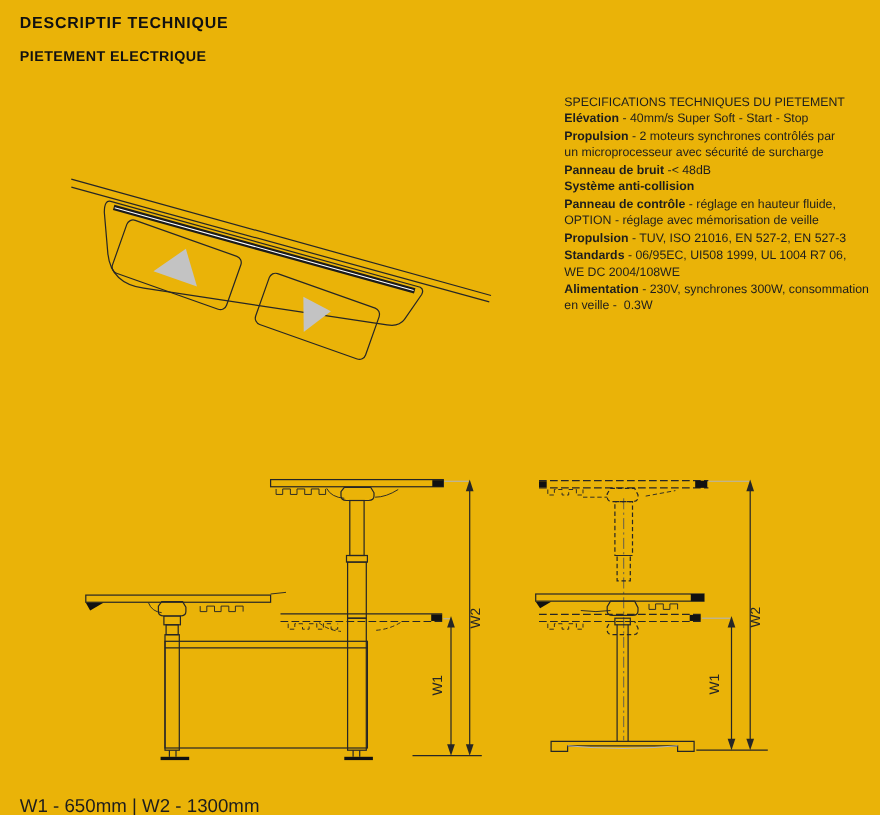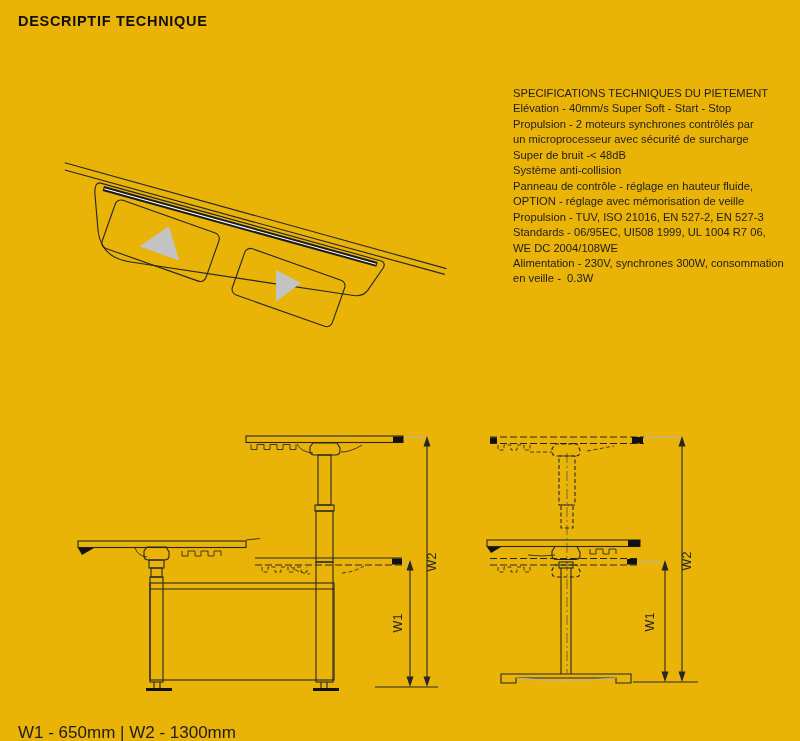--- a/index.html
+++ b/index.html
@@ -7,46 +7,47 @@
   }
   html,body{margin:0;padding:0;background:#fff;}
   #canvas{
     position:relative;width:800px;height:741px;background:#eab308;overflow:hidden;
     font-family:"Liberation Sans","DejaVu Sans",sans-serif;color:var(--ink);padding-left:28px;
   }
   .title1{position:absolute;left:18px;top:13px;font-size:14.5px;font-weight:bold;letter-spacing:.7px;color:#111;}
   .title2{position:absolute;left:18px;top:43px;font-size:13px;font-weight:bold;letter-spacing:.4px;color:#111;}
   .specs{position:absolute;left:513px;top:86px;width:300px;font-size:11.2px;line-height:15.45px;color:#1d1d1d;}
   .spec-line{white-space:pre-wrap;}
-  .spec-line b{font-weight:normal;}
+  .spec-line b{font-weight:bold;}
   .caption{position:absolute;left:18px;top:707px;font-size:17px;color:#1d1d1d;margin-top:16px;}
   svg.fig{position:absolute;overflow:visible;color:var(--line);}
   .ln{stroke:currentColor;stroke-width:1.1;fill:none;}
   .thin{stroke-width:.85;}
   .dash{stroke-dasharray:7 3;}
   .dash2{stroke-dasharray:4 2.5;}
   .leader{stroke:var(--leader);stroke-width:1;fill:none;}
   .solidfill{fill:var(--fillDark);stroke:none;}
   .arrow{fill:var(--line);stroke:none;}
   .dimtext{font-size:12.5px;fill:var(--line);font-family:"Liberation Sans",sans-serif;}
   .tri{fill:var(--tri);stroke:none;}
 </style>
 </head>
 <body>
 
 <div id="canvas">
 
   <div class="title1">DESCRIPTIF TECHNIQUE</div>
+  <div class="title2">PIETEMENT ELECTRIQUE</div>
 
   <div class="specs">
     <div class="spec-line"><b></b><span>SPECIFICATIONS TECHNIQUES DU PIETEMENT</span></div>
     <div class="spec-line"><b>Elévation</b><span> - 40mm/s Super Soft - Start - Stop</span></div>
     <div class="spec-line"><b>Propulsion</b><span> - 2 moteurs synchrones contrôlés par</span></div>
     <div class="spec-line"><b></b><span>un microprocesseur avec sécurité de surcharge</span></div>
-    <div class="spec-line"><b>Super de bruit</b><span> -&lt; 48dB</span></div>
+    <div class="spec-line"><b>Panneau de bruit</b><span> -&lt; 48dB</span></div>
     <div class="spec-line"><b>Système anti-collision</b><span></span></div>
     <div class="spec-line"><b>Panneau de contrôle</b><span> - réglage en hauteur fluide,</span></div>
     <div class="spec-line"><b></b><span>OPTION - réglage avec mémorisation de veille</span></div>
     <div class="spec-line"><b>Propulsion</b><span> - TUV, ISO 21016, EN 527-2, EN 527-3</span></div>
     <div class="spec-line"><b>Standards</b><span> - 06/95EC, UI508 1999, UL 1004 R7 06,</span></div>
     <div class="spec-line"><b></b><span>WE DC 2004/108WE</span></div>
     <div class="spec-line"><b>Alimentation</b><span> - 230V, synchrones 300W, consommation</span></div>
     <div class="spec-line"><b></b><span>en veille -  0.3W</span></div>
   </div>
 

